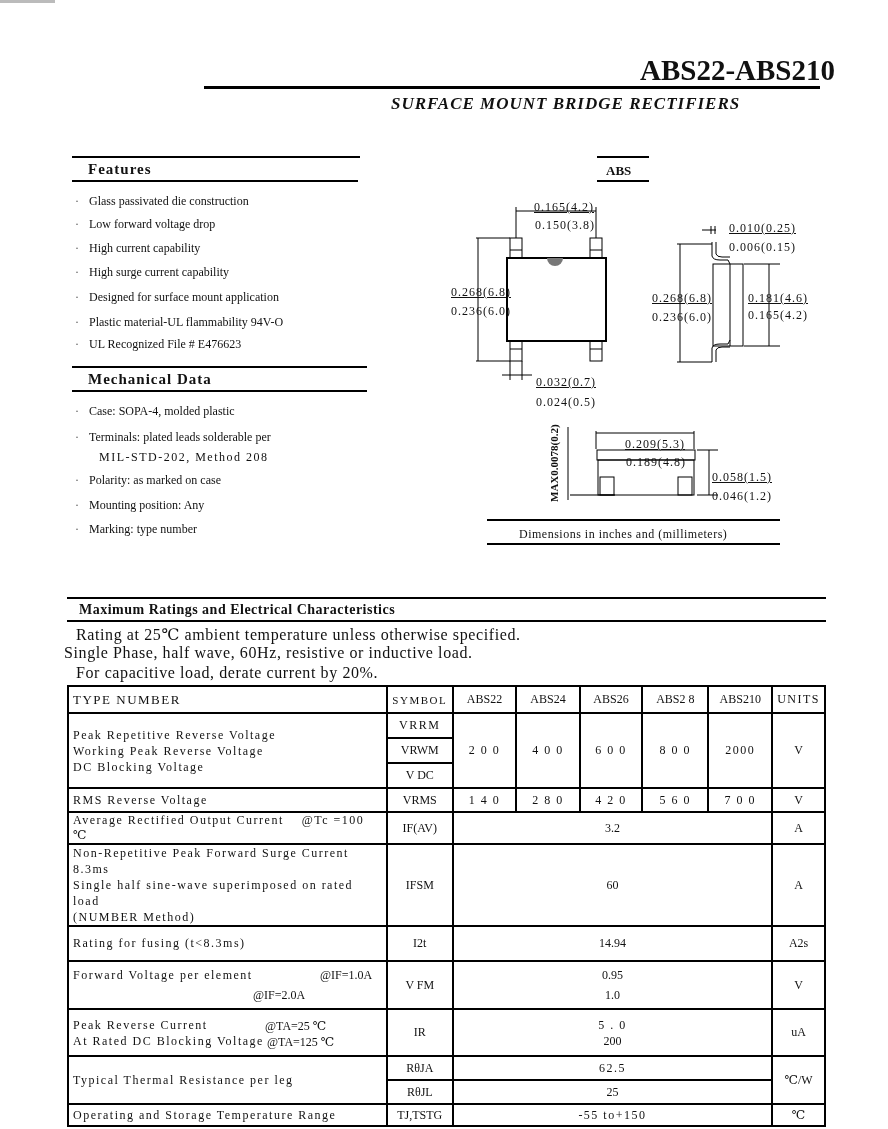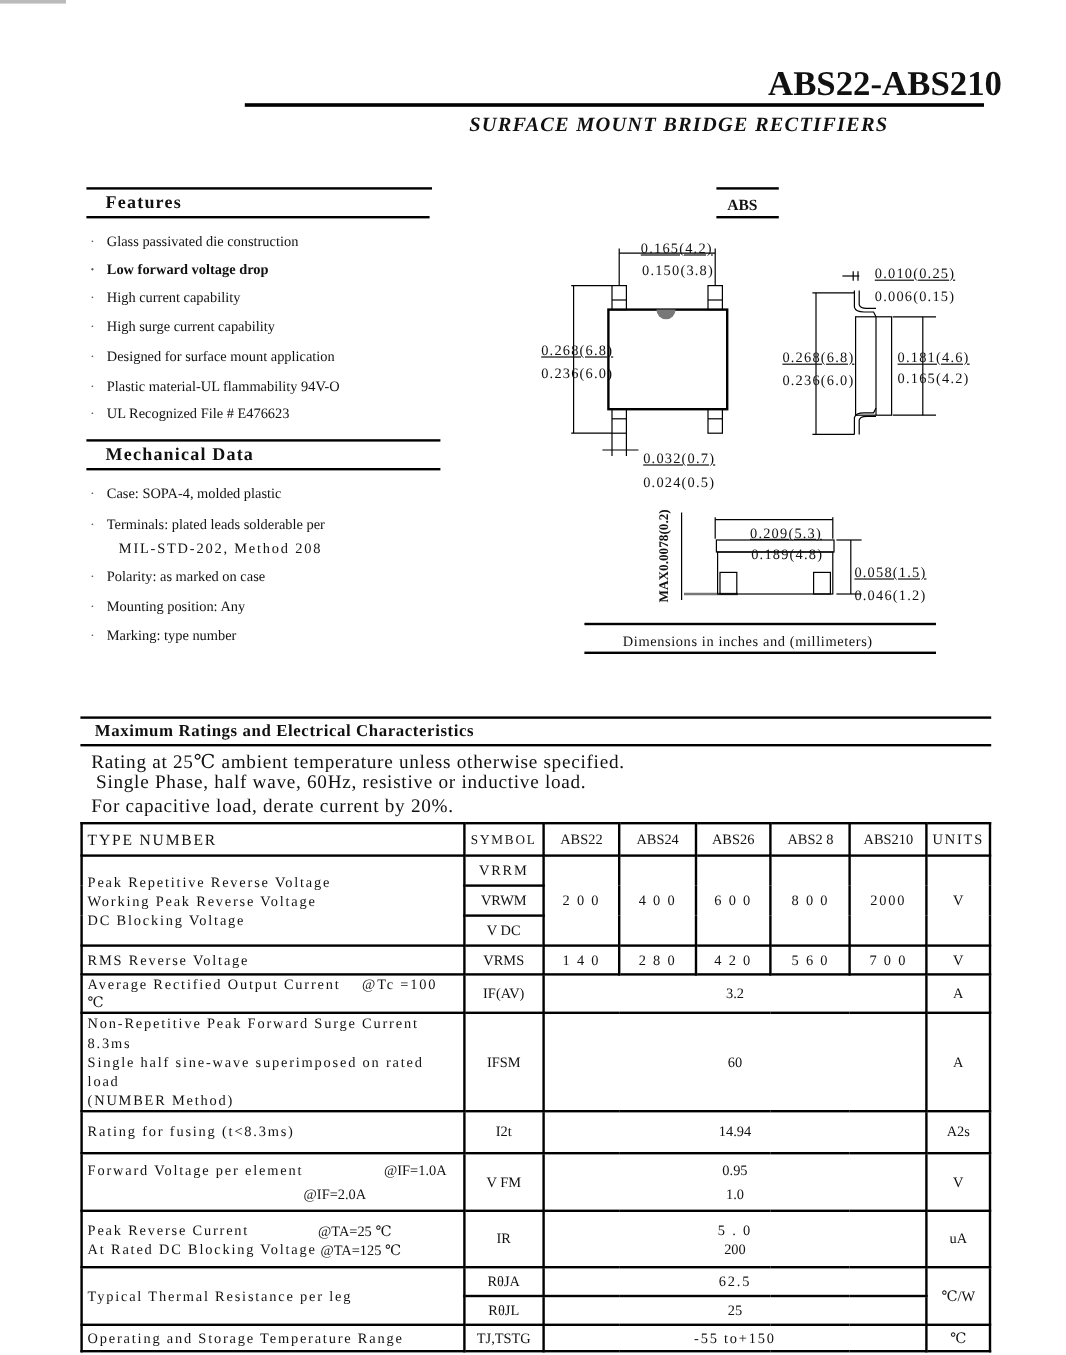--- a/index.html
+++ b/index.html
@@ -29,21 +29,21 @@
 
 <div class="abs title">ABS22-ABS210</div>
 <div class="abs title-rule"></div>
 <div class="abs subtitle">SURFACE MOUNT BRIDGE RECTIFIERS</div>
 
 <div class="abs sec-rule" style="left:72px;top:156px;width:288px;"></div>
 <div class="abs sec-head" style="left:88px;top:161px;">Features</div>
 <div class="abs sec-rule" style="left:72px;top:180px;width:286px;"></div>
 <div>
   <div class="abs bullet" style="left:75px;top:194px;"><span class="dot">·</span><span>Glass passivated die construction</span></div>
-  <div class="abs bullet" style="left:75px;top:217px;font-weight:bold;"><span class="dot">·</span><span>Low forward voltage drop</span></div>
+  <div class="abs bullet" style="left:75px;top:217px;"><span class="dot">·</span><span>Low forward voltage drop</span></div>
   <div class="abs bullet" style="left:75px;top:241px;"><span class="dot">·</span><span>High current capability</span></div>
   <div class="abs bullet" style="left:75px;top:265px;"><span class="dot">·</span><span>High surge current capability</span></div>
   <div class="abs bullet" style="left:75px;top:290px;"><span class="dot">·</span><span>Designed for surface mount application</span></div>
   <div class="abs bullet" style="left:75px;top:315px;"><span class="dot">·</span><span>Plastic material-UL flammability 94V-O</span></div>
   <div class="abs bullet" style="left:75px;top:337px;"><span class="dot">·</span><span>UL Recognized File # E476623</span></div>
 </div>
 
 <div class="abs sec-rule" style="left:72px;top:366px;width:295px;"></div>
 <div class="abs sec-head" style="left:88px;top:371px;">Mechanical Data</div>
 <div class="abs sec-rule" style="left:72px;top:390px;width:295px;"></div>
@@ -140,21 +140,21 @@
 <div class="abs dim" style="left:712px;top:489px;">0.046(1.2)</div>
 
 <div class="abs sec-rule" style="left:487px;top:519px;width:293px;"></div>
 <div class="abs" style="left:519px;top:527px;font-size:12px;letter-spacing:0.5px;">Dimensions in inches and (millimeters)</div>
 <div class="abs sec-rule" style="left:487px;top:543px;width:293px;"></div>
 
 <div class="abs sec-rule" style="left:67px;top:597px;width:759px;"></div>
 <div class="abs" style="left:79px;top:602px;font-size:14px;font-weight:bold;letter-spacing:0.5px;">Maximum Ratings and Electrical Characteristics</div>
 <div class="abs sec-rule" style="left:67px;top:620px;width:759px;"></div>
 <div class="abs note" style="left:76px;top:625px;">Rating at 25℃ ambient temperature unless otherwise specified.</div>
-<div class="abs note" style="left:80px;top:644px;">Single Phase, half wave, 60Hz, resistive or inductive load.</div>
+<div class="abs note" style="left:64px;top:644px;">Single Phase, half wave, 60Hz, resistive or inductive load.</div>
 <div class="abs note" style="left:76px;top:664px;">For capacitive load, derate current by 20%.</div>
 
 <table class="ratings">
   <colgroup>
     <col style="width:321px">
       <col style="width:66px">
       <col style="width:64px">
       <col style="width:64px">
       <col style="width:63px">
       <col style="width:67px">

